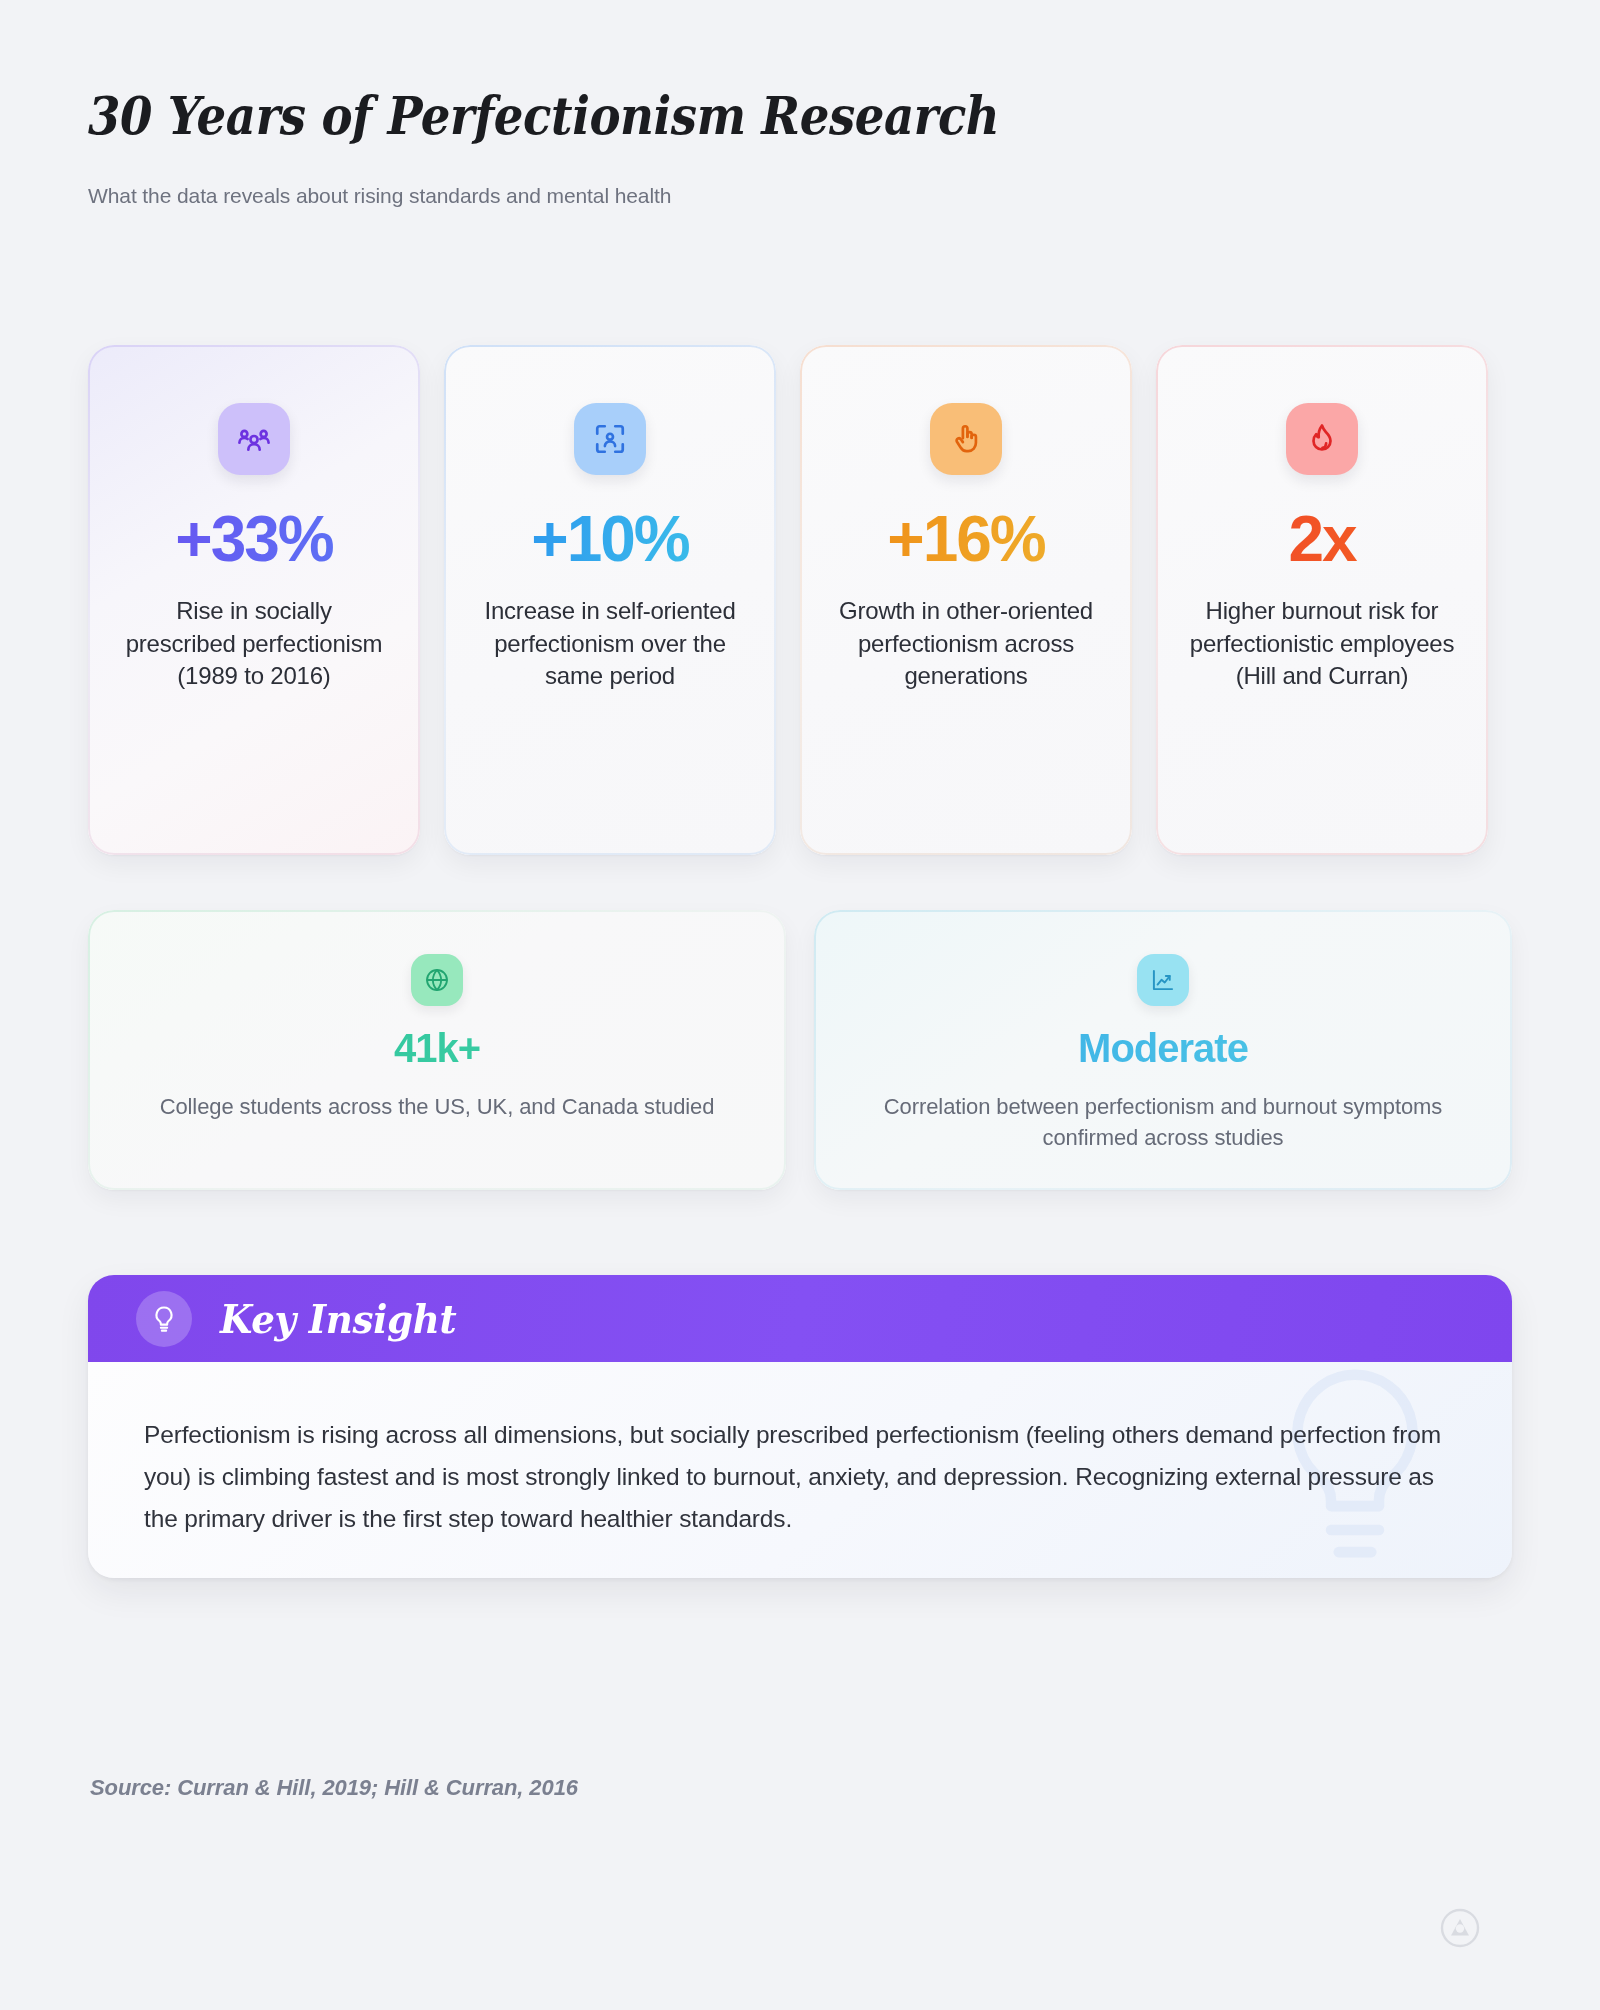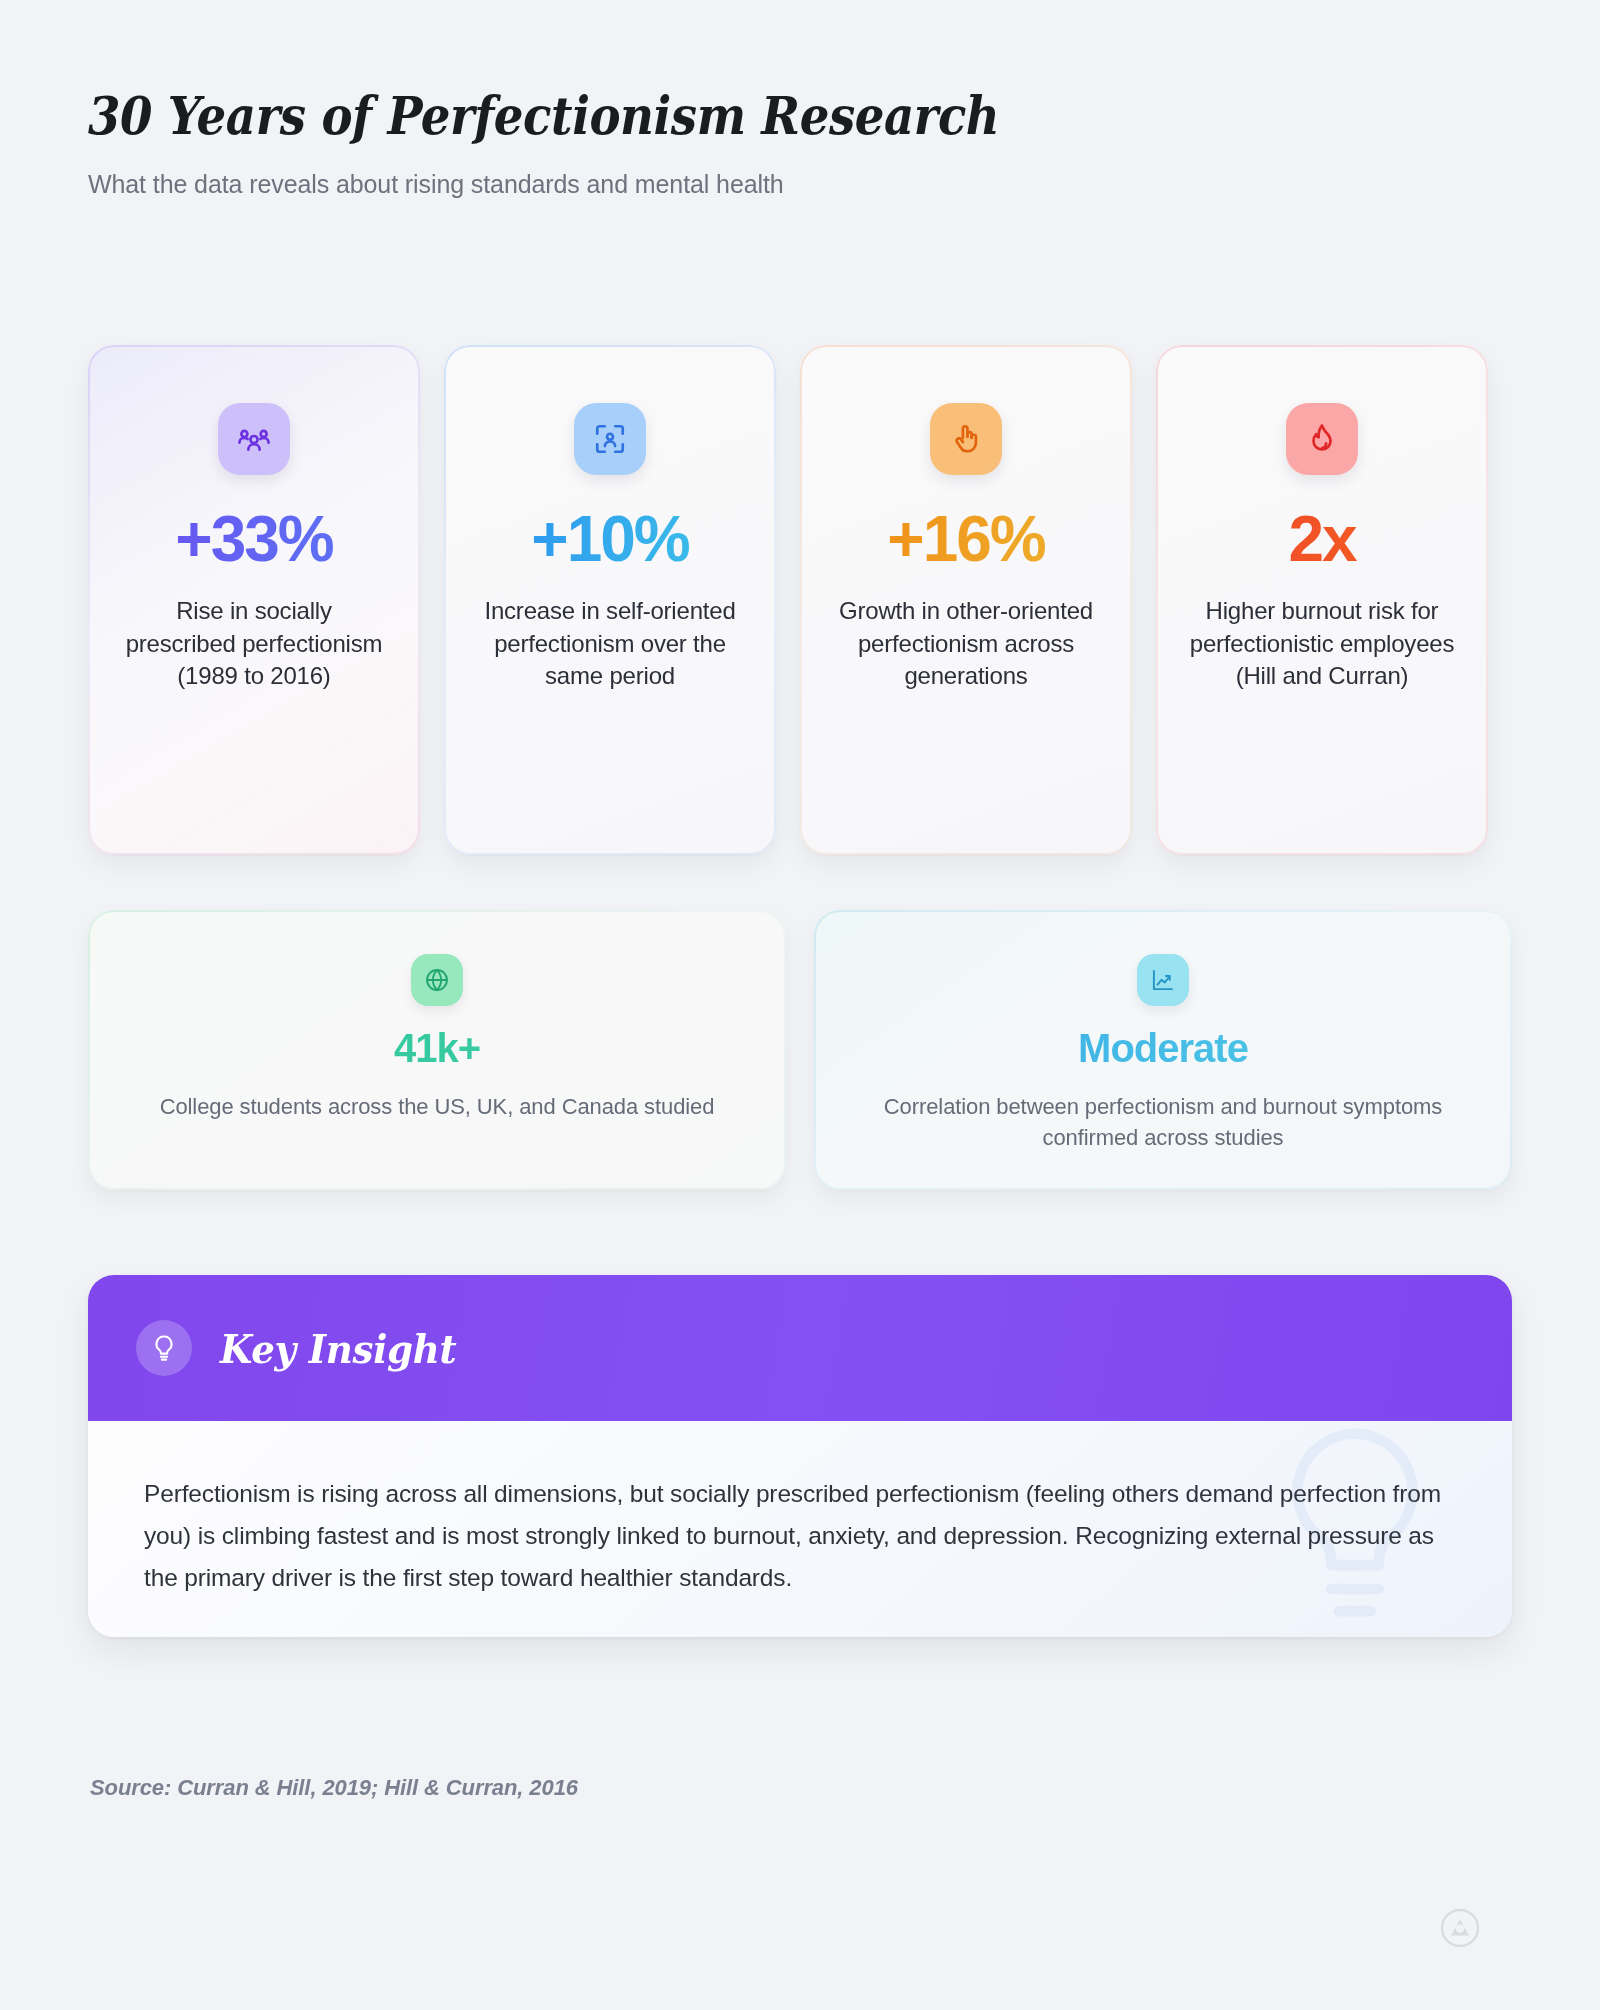--- a/index.html
+++ b/index.html
@@ -27,22 +27,22 @@
     font-weight: 700;
     font-size: 53px;
     letter-spacing: -0.5px;
     color: #1b1c20;
     transform: scaleX(0.88);
     transform-origin: left center;
     white-space: nowrap;
     line-height: 1.1;
   }
   .subtitle {
-    margin-top: 26px;
-    font-size: 25px;
+    margin-top: 40px;
+    font-size: 21px;
     color: #6e727f;
     letter-spacing: -0.1px;
     font-weight: 400;
   }
 
   
   .cards-row {
     position: absolute;
     left: 88px;
     top: 345px;
@@ -165,21 +165,21 @@
     position: absolute;
     left: 88px;
     top: 1275px;
     width: 1424px;
     border-radius: 26px;
     overflow: hidden;
     box-shadow: 0 2px 4px rgba(22,24,40,.05),
                 0 14px 34px rgba(22,24,40,.07);
   }
   .insight-head {
-    height: 146px;
+    height: 87px;
     background: linear-gradient(100deg, #8047ec 0%, #8450f3 50%, #7f46ee 100%);
     display: flex; align-items: center;
     padding-left: 48px;
     gap: 28px;
   }
   .bulb-circle {
     width: 56px; height: 56px;
     border-radius: 50%;
     background: rgba(255,255,255,.22);
     display: flex; align-items: center; justify-content: center;

